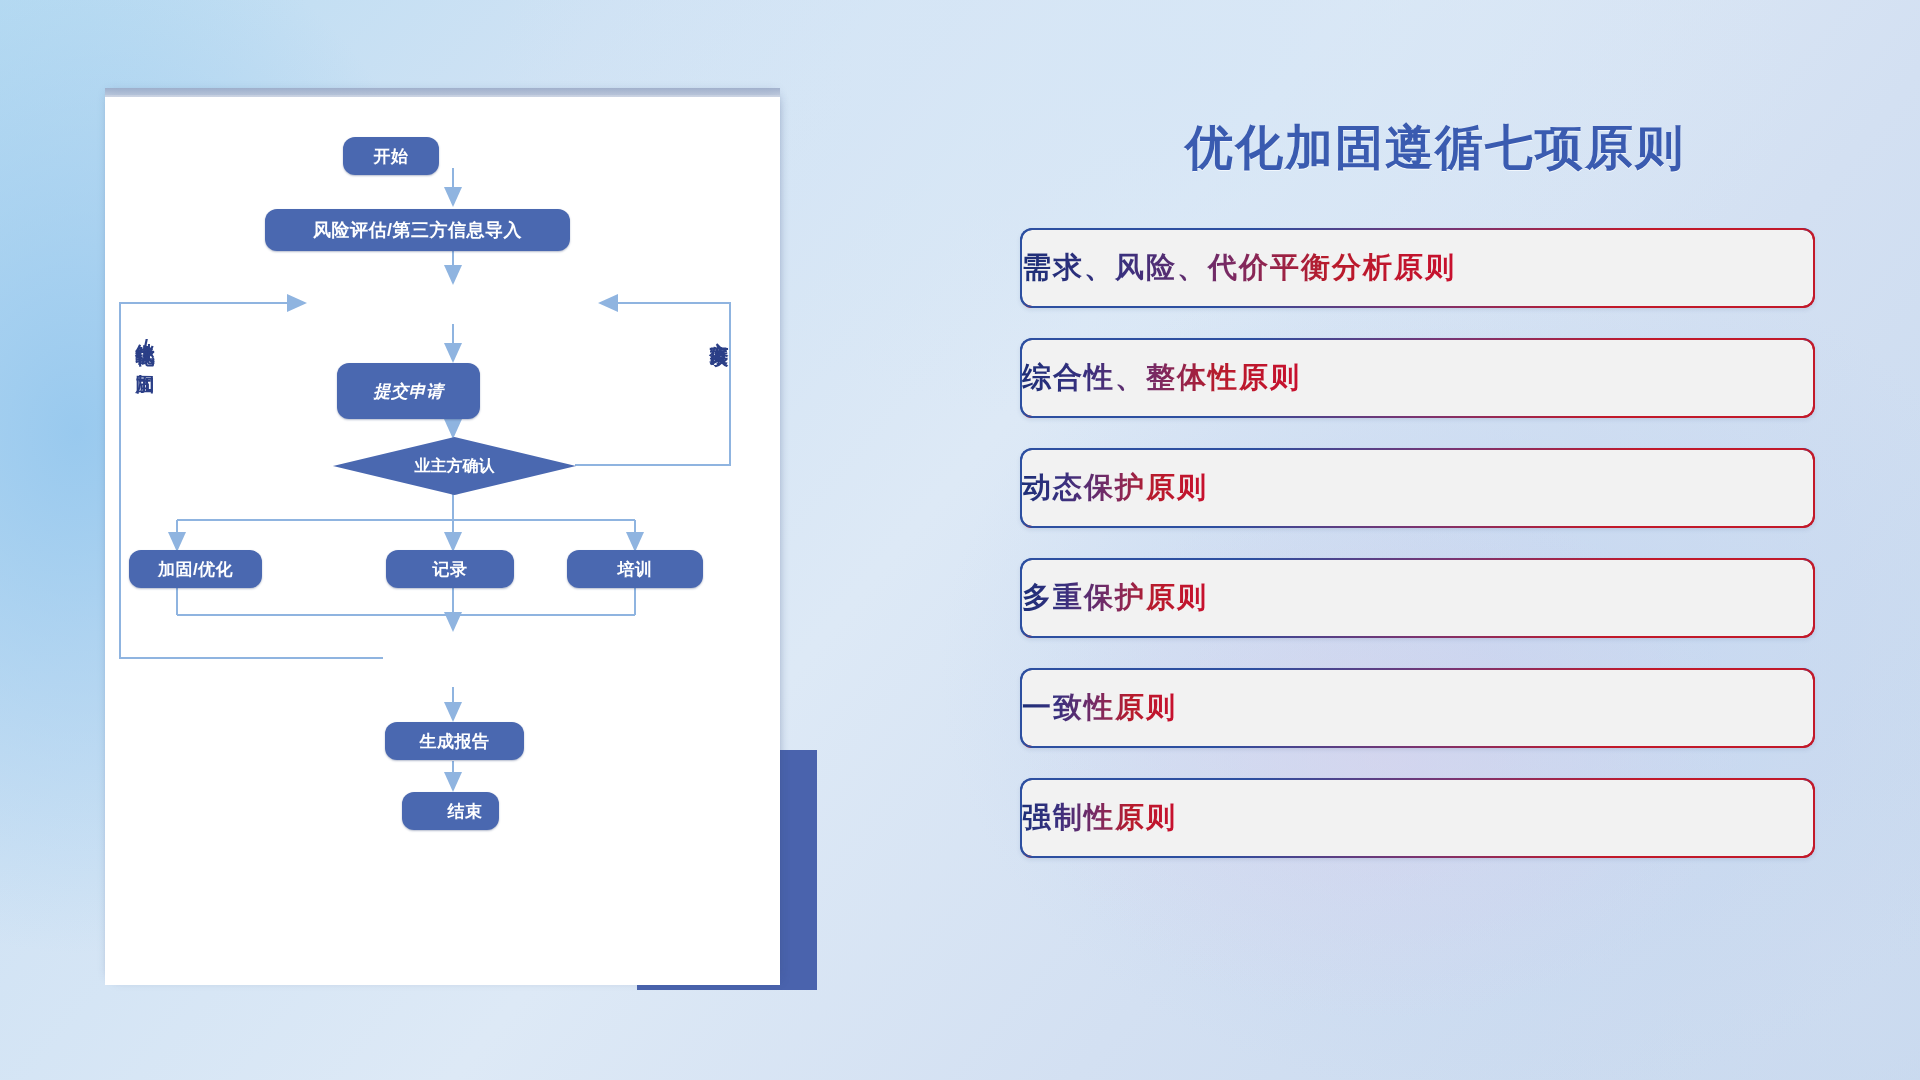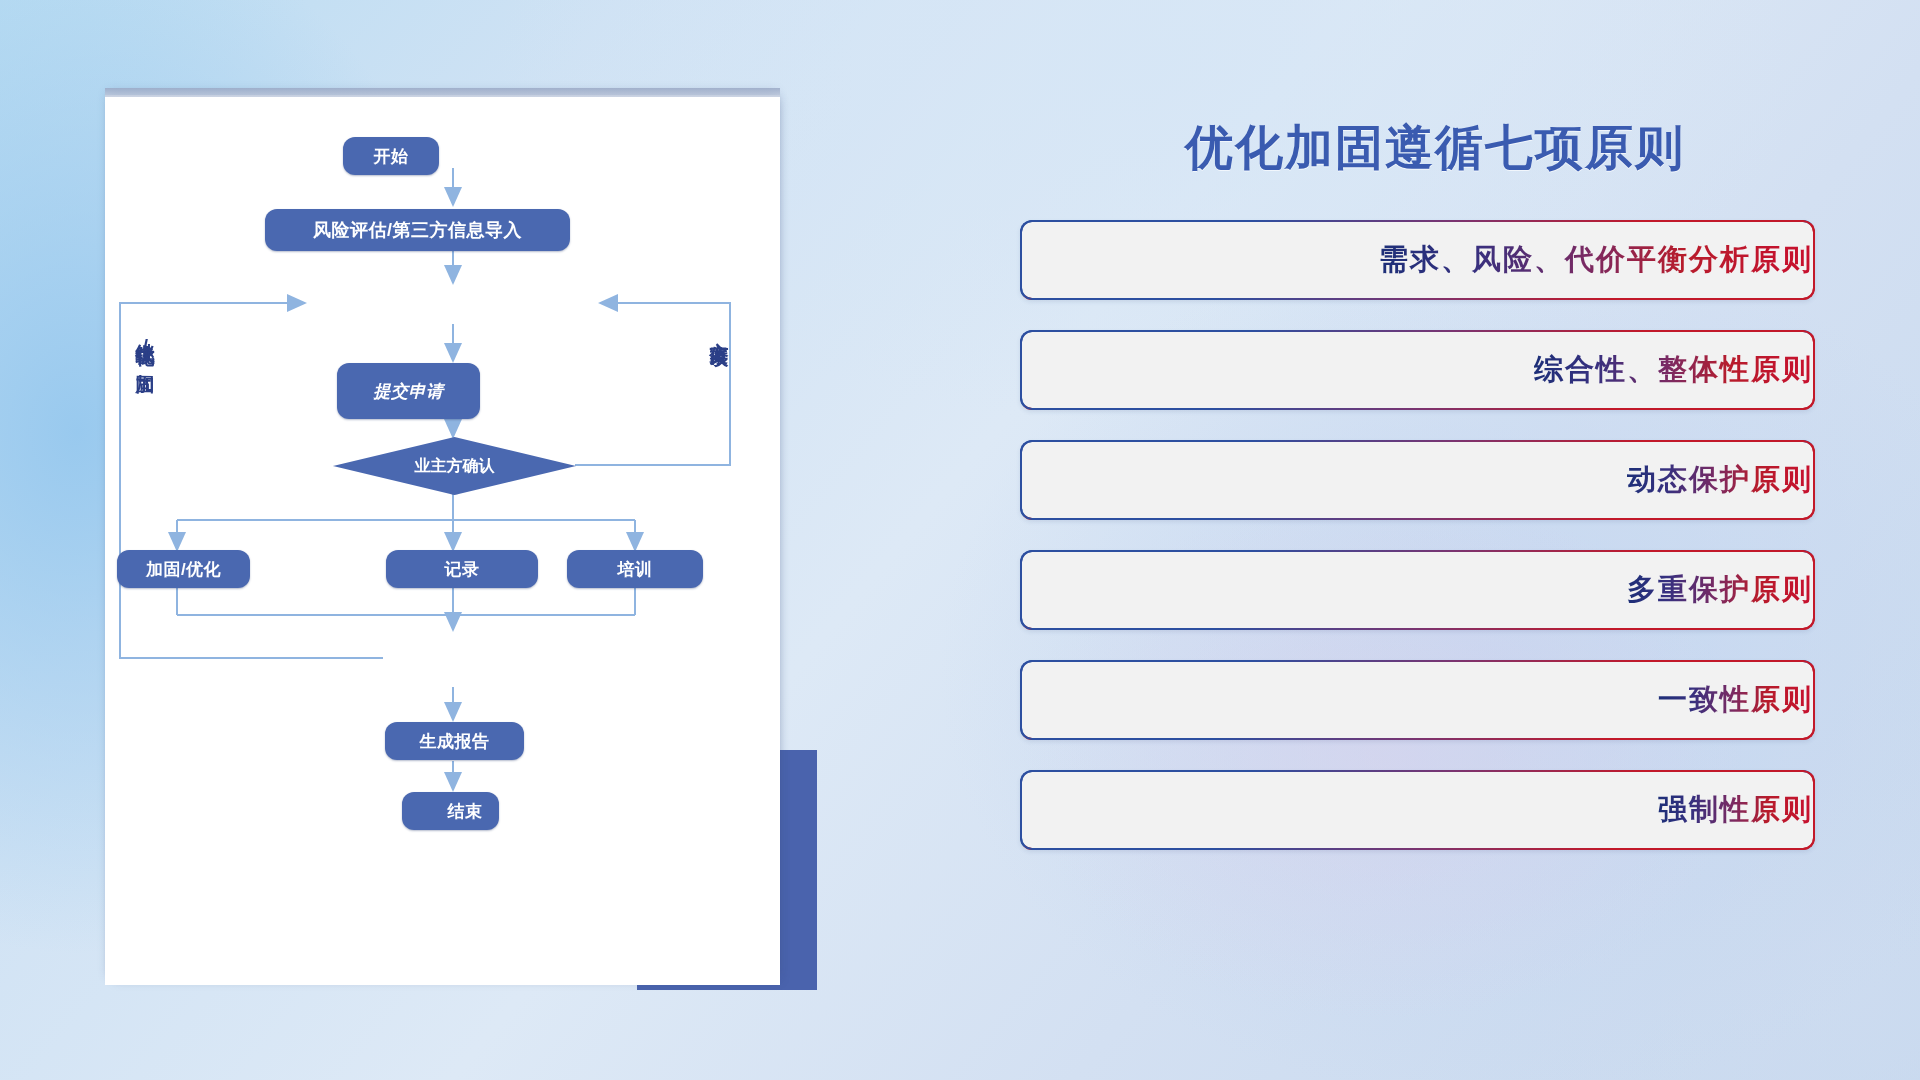--- a/index.html
+++ b/index.html
@@ -74,22 +74,23 @@
     text-shadow:0 1px 0 rgba(255,255,255,.65);
   }
   .plist{ position:absolute; left:0; top:120px; width:820px; }
   .pitem{
     position:relative; width:795px; height:80px; margin-bottom:30px;
     background:#f2f2f2; border-radius:12px;
     border-top:2px solid #2d4fa0;
     border-left:2px solid #2d4fa0;
     border-right:2px solid #c2192a;
     border-bottom:2px solid #c2192a;
-    display:flex; align-items:center; justify-content:flex-end;
+    display:flex; align-items:center; justify-content:flex-start;
     box-shadow:0 2px 4px rgba(60,80,130,.12);
+    margin-top:8px;
   }
   .pitem::before{
     content:""; position:absolute; left:-2px; right:-2px; top:-2px; bottom:-2px;
     border-radius:12px; pointer-events:none;
     background:linear-gradient(115deg,#2d4fa0 0%,#2d4fa0 28%,#7a3471 52%,#c2192a 75%,#c2192a 100%);
     -webkit-mask:
       linear-gradient(#000 0 0) content-box,
       linear-gradient(#000 0 0);
     -webkit-mask-composite: xor; mask-composite: exclude;
     padding:2px;
@@ -162,25 +163,25 @@
 
       <div class="node small" style="left:232px; top:268px; width:143px; height:56px;font-style:italic;">
         <span>提交申请</span>
       </div>
 
       <div class="diamond" style="left:228px; top:342px; width:243px; height:58px;">
         <div class="dshape"></div>
         <span class="dtext">业主方确认</span>
       </div>
 
-      <div class="node small" style="left:12px; top:455px; width:133px; height:38px;">
+      <div class="node small" style="left:24px; top:455px; width:133px; height:38px;">
         <span>加固/优化</span>
       </div>
 
-      <div class="node small" style="left:281px; top:455px; width:152px; height:38px;">
+      <div class="node small" style="left:281px; top:455px; width:128px; height:38px;">
         <span>记录</span>
       </div>
 
       <div class="node small" style="left:462px; top:455px; width:136px; height:38px;">
         <span>培训</span>
       </div>
 
 
       <div class="node small" style="left:280px; top:627px; width:139px; height:38px;">
         <span>生成报告</span>

